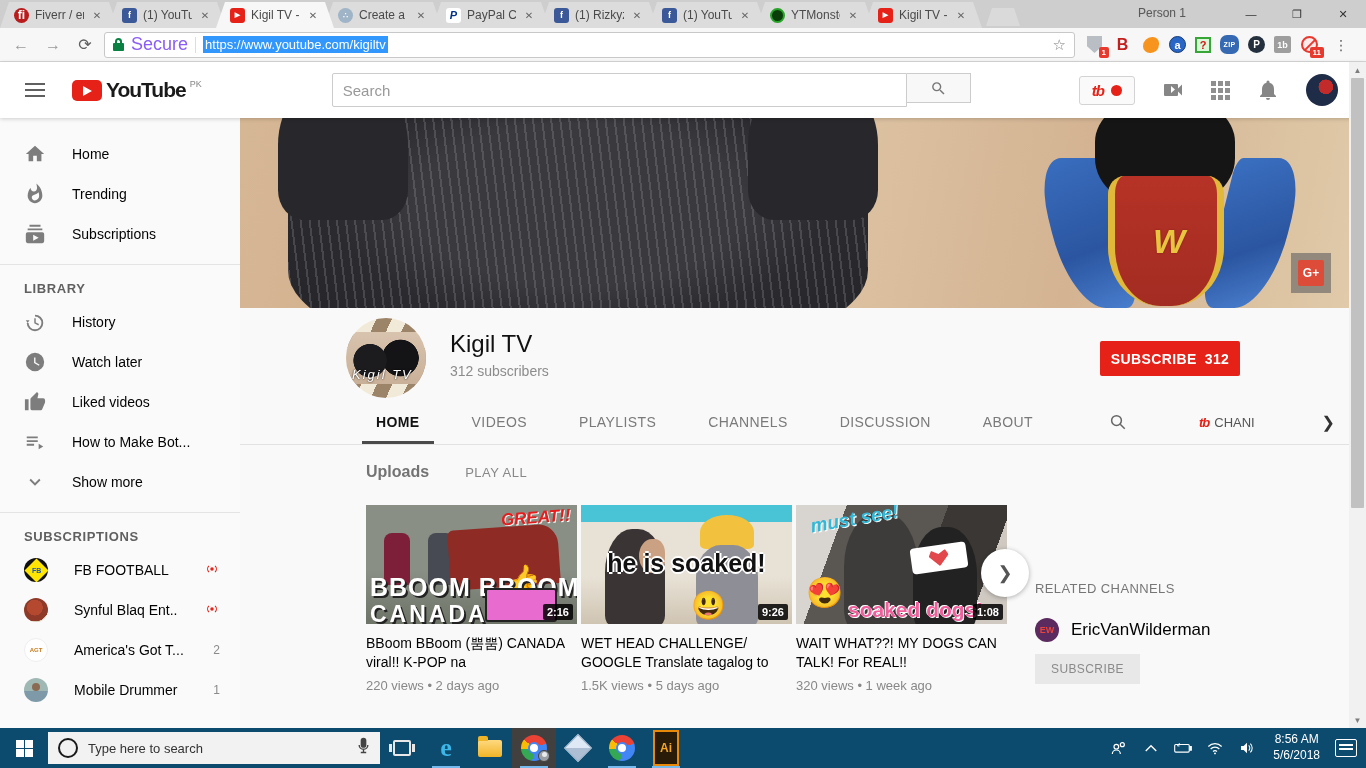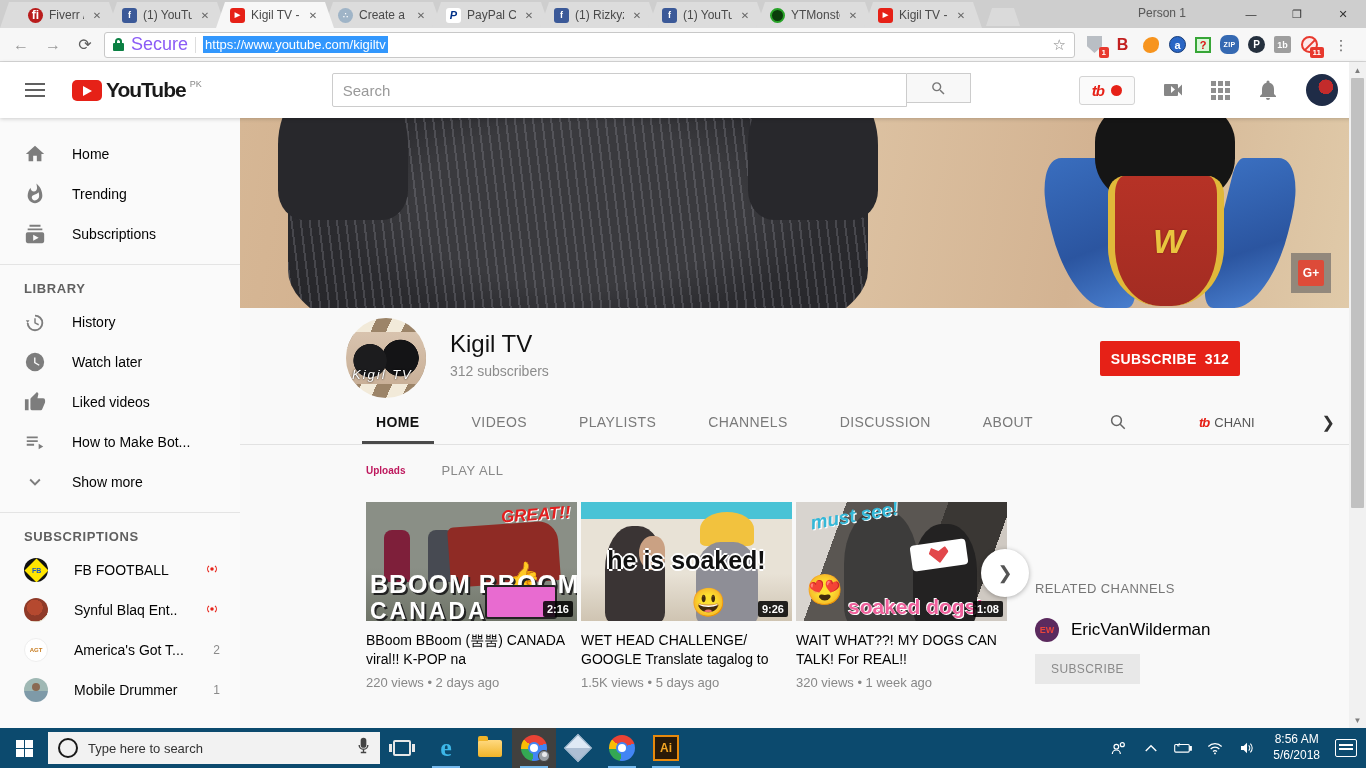--- a/index.html
+++ b/index.html
@@ -5,21 +5,21 @@
   * { margin:0; padding:0; box-sizing:border-box; }
   html,body { width:1366px; height:768px; overflow:hidden; font-family:"Liberation Sans", sans-serif; background:#fff; }
 
   
   .tabstrip { position:absolute; top:0; left:0; width:1366px; height:28px; background:#cecece; display:flex; align-items:flex-end; }
   .tab { position:relative; height:26px; width:118px; margin-right:-10px; background:#dcdcdc; clip-path:polygon(9px 0, calc(100% - 9px) 0, 100% 100%, 0 100%); display:flex; align-items:center; padding:0 14px; gap:6px; font-size:12px; color:#4a4a4a; flex-shrink:0; }
   .tab.active { background:#f7f7f7; z-index:5; }
   .tab-title { flex:1; white-space:nowrap; overflow:hidden; }
   .tab-close { font-size:10px; color:#666; width:14px; text-align:center; flex-shrink:0; cursor:default; }
   .favicon { width:15px; height:15px; border-radius:3px; flex-shrink:0; display:flex; align-items:center; justify-content:center; font-size:9px; font-weight:bold; color:#fff; }
-  .fav-fiverr { background:#b91c1c; border-radius:50%; font-size:12px;margin-left:14px; }
+  .fav-fiverr { background:#b91c1c; border-radius:50%; font-size:12px; }
   .fav-facebook { background:#3b5998; }
   .fav-youtube { background:#e62117; font-size:7px; }
   .fav-generic { background:#9fb4c7; border-radius:50%; font-size:8px; color:#fff; }
   .fav-paypal { background:#fff; color:#003087; font-style:italic; font-size:11px; }
   .fav-ytmonster { background:#0b3d0b; border-radius:50%; border:2px solid #28a228; }
   .newtab-btn { width:34px; height:18px; background:#dadada; clip-path:polygon(6px 0, calc(100% - 6px) 0, 100% 100%, 0 100%); margin:0 0 2px 14px; }
   .profile-name { position:absolute; right:180px; top:6px; font-size:12px; color:#5a5a5a; text-shadow:0 0 1px #bbb; }
   .win-controls { position:absolute; right:0; top:0; height:28px; display:flex; }
   .win-btn { width:46px; height:28px; display:flex; align-items:center; justify-content:center; font-size:11px; color:#333; }
 
@@ -132,21 +132,21 @@
   .ch-tab.active { color:#111; font-weight:bold; }
   .ch-tab.active:after { content:""; position:absolute; left:12px; right:12px; bottom:0; height:3px; background:#4a4a4a; }
   .ch-search { display:flex; align-items:center; padding:0 36px 0 50px; color:#666; }
   .ch-tb-tab { display:flex; align-items:center; gap:5px; font-size:13px; color:#555; margin-left:36px; }
   .ch-tb-tab b { color:#e62117; font-style:italic; letter-spacing:-1px; }
   .ch-chevron { margin-left:auto; display:flex; align-items:center; padding-right:14px; color:#333; font-size:16px; }
 
   
   .uploads { position:relative; width:1109px; height:283px; background:#f9f9f9; padding:18px 0 0 126px; }
   .uploads-head { display:flex; align-items:center; gap:36px; margin-bottom:24px; }
-  .uploads-title { font-size:10px; font-weight:bold; color:#be185d; }
+  .uploads-title { font-size:16px; font-weight:bold; color:#737373; }
   .play-all { font-size:13px; color:#888; letter-spacing:.5px; }
   .video-row { display:flex; gap:4px; }
   .video-card { width:211px; }
   .thumb { position:relative; width:211px; height:119px; overflow:hidden; }
   .duration { position:absolute; right:4px; bottom:4px; background:rgba(0,0,0,.85); color:#fff; font-size:11px; font-weight:bold; padding:2px 4px; border-radius:2px; }
   .video-title { margin-top:10px; font-size:14px; color:#030303; line-height:1.35; height:38px; overflow:hidden; }
   .video-meta { margin-top:6px; font-size:13px; color:#888; }
   
   .thumb1 { background:linear-gradient(180deg,#8a8f86 0 55%, #6f7468 100%); }
   .thumb1 .truck { position:absolute; right:18px; top:22px; width:110px; height:60px; background:#8f2b25; border-radius:6px 20px 4px 4px; transform:rotate(-4deg); }
@@ -201,21 +201,21 @@
   .taskview:before { content:""; position:absolute; left:-6px; top:2px; width:3px; height:8px; background:#e8e8e8; }
   .taskview:after { content:""; position:absolute; right:-6px; top:2px; width:3px; height:8px; background:#e8e8e8; }
   .edge-e { color:#3db7e8; font-size:26px; font-weight:bold; font-family:"Liberation Serif", serif; }
   .folder { width:24px; height:17px; background:linear-gradient(180deg,#ffd980,#f0b429); border-radius:2px; position:relative; }
   .folder:before { content:""; position:absolute; top:-4px; left:0; width:10px; height:5px; background:#f0b429; border-radius:2px 2px 0 0; }
   .chrome-ball { width:26px; height:26px; border-radius:50%; background:conic-gradient(from -50deg, #ea4335 0 33%, #4285f4 33% 66%, #34a853 66% 87%, #fbbc05 87% 100%); position:relative; }
   .chrome-ball:after { content:""; position:absolute; top:7px; left:7px; width:12px; height:12px; border-radius:50%; background:#fff; border:2px solid #4285f4; box-sizing:border-box; }
   .profile-badge { position:absolute; right:6px; bottom:6px; width:12px; height:12px; border-radius:50%; background:#9aa0a6; border:1px solid #41403e; }
   .profile-badge:before { content:""; position:absolute; top:1px; left:3px; width:5px; height:5px; border-radius:50%; background:#e8eaed; }
   .cube3d { width:20px; height:20px; background:linear-gradient(135deg,#dfe9f5 0 50%, #aebfd4 50%); transform:rotate(45deg); border:1px solid #c3d2e4; }
-  .ai-icon { width:26px; height:26px; background:#2a1a08; border:2px solid #e8890c; color:#f5a623; font-size:12px; font-weight:bold; display:flex; align-items:center; justify-content:center; }
+  .ai-icon { width:26px; height:36px; background:#2a1a08; border:2px solid #e8890c; color:#f5a623; font-size:12px; font-weight:bold; display:flex; align-items:center; justify-content:center; }
   .tray { margin-left:auto; display:flex; align-items:center; gap:4px; padding-right:6px; }
   .tray-icon { width:28px; height:40px; display:flex; align-items:center; justify-content:center; color:#fff; font-size:13px; }
   .tray-clock { color:#fff; font-size:12px; text-align:center; line-height:1.3; padding:0 8px; }
   .action-center { width:22px; height:18px; border:1.5px solid #fff; border-radius:2px; position:relative; }
   .action-center:before { content:""; position:absolute; left:3px; top:4px; right:3px; height:1.5px; background:#fff; box-shadow:0 4px 0 #fff; }
 </style>
 </head>
 <body>
 
 <div class="tabstrip">

